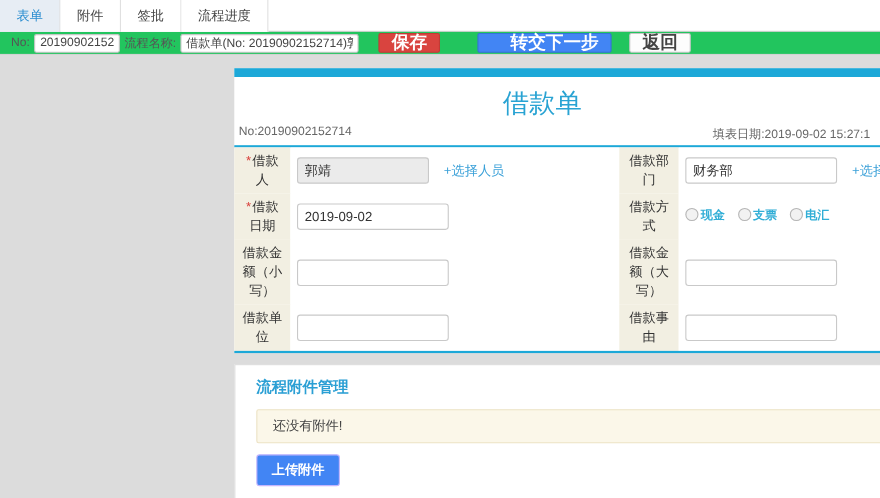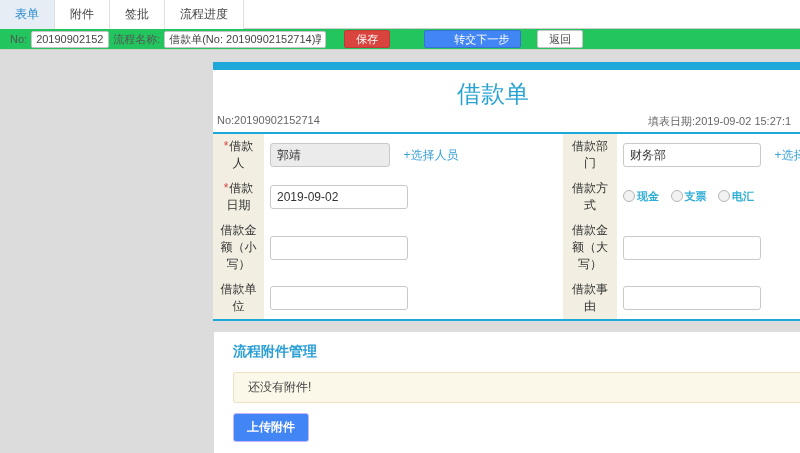--- a/index.html
+++ b/index.html
@@ -13,21 +13,21 @@
   .tab.active { background:#e7edf4; color:#2a8dd0; }
 
   
   .toolbar { background:#22c55e; height:21px; display:flex; align-items:center; padding:0 6px;
              border-bottom:1px solid #d2d2d2; }
   .toolbar label { font-size:11px; color:#555; margin:0 4px; white-space:nowrap; }
   .toolbar input { height:17px; border:1px solid #c6c6c6; border-radius:2px; font-size:11px;
                    padding:0 4px; color:#444; font-family:"Liberation Sans",sans-serif; }
   .inp-no { width:78px; }
   .inp-flow { width:162px; }
-  .btn { font-size:11px; font-weight:normal; border-radius:2px; padding:2px 11px; height:18px;
+  .btn { font-size:16px; font-weight:bold; border-radius:2px; padding:2px 11px; height:18px;
          line-height:13px; cursor:pointer; border:1px solid transparent; white-space:nowrap; }
   .btn-save { background:#d9443f; color:#fff; border-color:#c23a35; margin-left:18px; }
   .btn-next { background:#4285f4; color:#fff; border-color:#3572d6; margin-left:34px;padding-left:29px; }
   .btn-back { background:#fdfdfd; color:#444; border-color:#c6c6c6; margin-left:16px; }
 
   
   .panel-wrap { position:absolute; left:213px; top:50px; width:730px; }
 
   
   .form-panel { background:#fff; margin-top:12px; }

